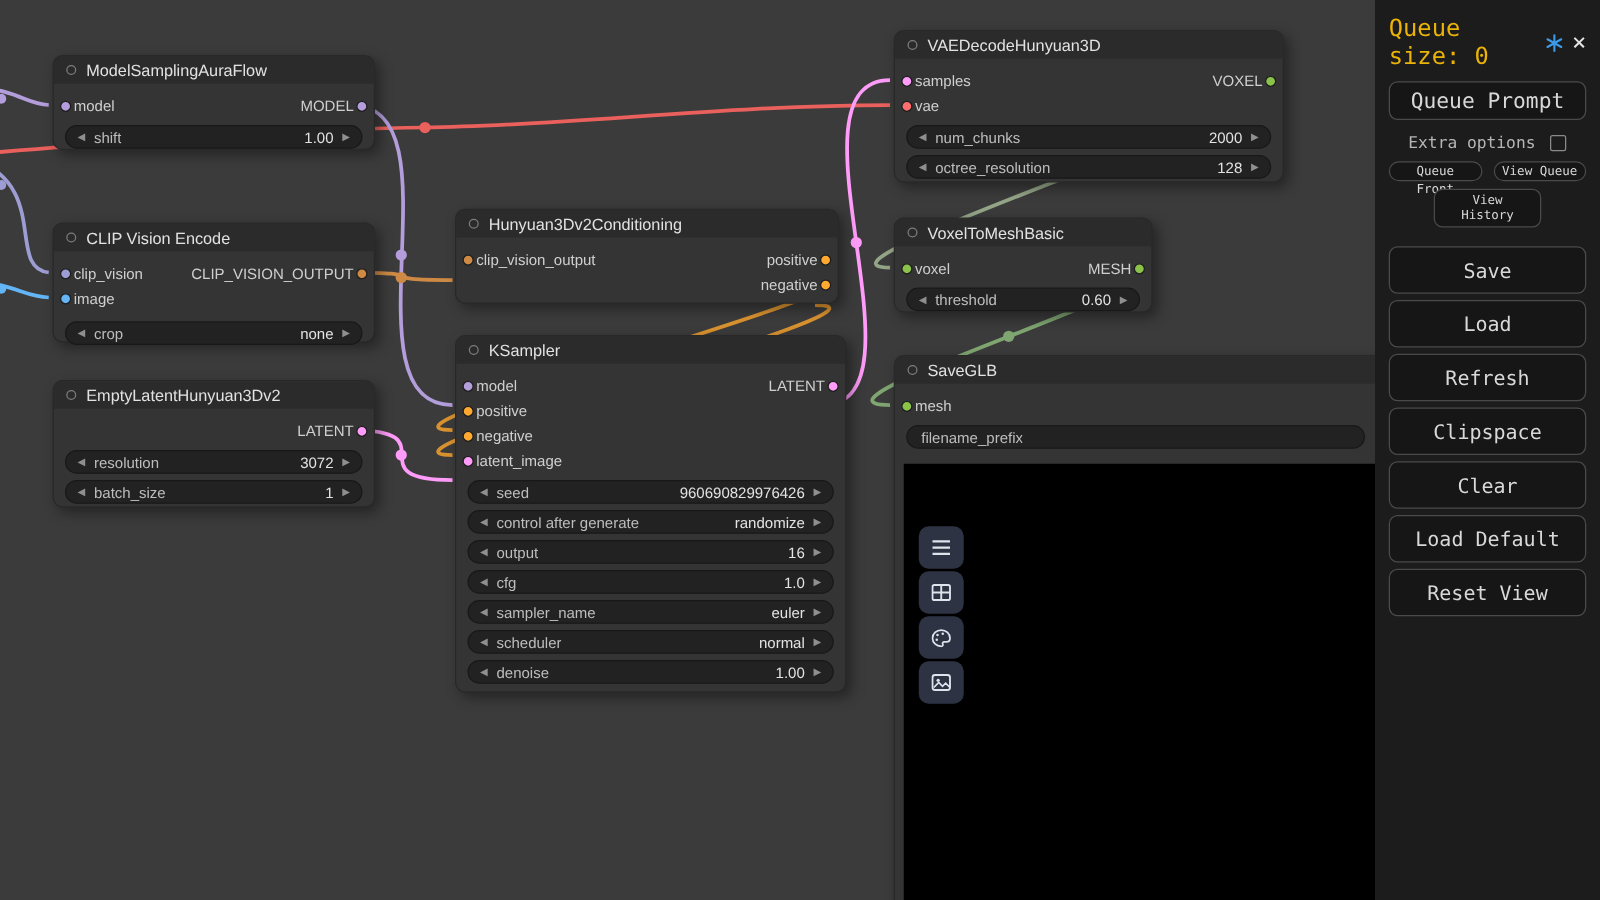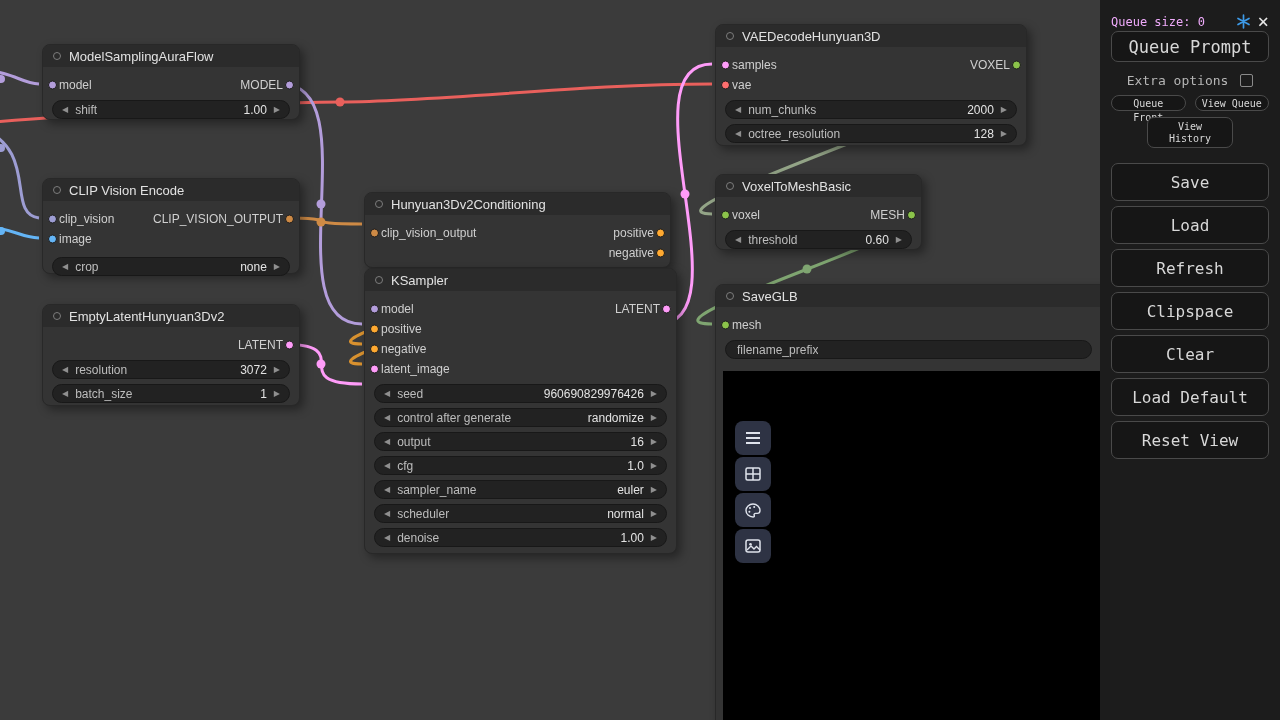--- a/index.html
+++ b/index.html
@@ -30,25 +30,25 @@
   .wvalue{margin-left:auto;margin-right:7px;color:#e3e3e3;}
   
   .viewport{position:absolute;left:7px;right:0;top:86px;bottom:0;background:#000;}
   .vtoolbar{position:absolute;left:12px;top:50px;display:flex;flex-direction:column;gap:2px;}
   .vbtn{width:36px;height:34px;background:#2e3344;border-radius:8px;display:flex;align-items:center;
     justify-content:center;}
   
   .sidebar{position:absolute;top:0;right:0;width:180px;height:720px;z-index:3;background:#1c1c1c;
     font-family:"DejaVu Sans Mono",monospace;box-sizing:border-box;padding:10px 11px;color:#d8d8d8;}
   .qrow{display:flex;align-items:center;gap:7px;margin-top:2px;}
-  .qsize{flex:1;font-size:12px;color:#f0abfc;}
+  .qsize{flex:1;font-size:19px;color:#eab308;}
   .closex{font-size:19px;color:#e6e6e6;line-height:1;cursor:pointer;}
   .btn{display:block;width:100%;background:#161616;border:1px solid #4a4a4a;border-radius:7px;
     color:#d8d8d8;font-family:inherit;text-align:center;box-sizing:border-box;cursor:pointer;}
-  .btn-qp{height:31px;font-size:17px;line-height:29px;}
+  .btn-qp{height:31px;font-size:17px;line-height:29px;margin-top:9px;}
   .extra{display:flex;align-items:center;justify-content:center;gap:12px;margin-top:11px;
     font-size:13px;color:#b5b5b5;}
   .chk{width:11px;height:11px;border:1px solid #8a8a8a;border-radius:2px;background:transparent;}
   .smallrow{display:flex;gap:9px;margin-top:7px;}
   .btn-sm{height:16px;font-size:10px;line-height:14px;border-radius:8px;flex:1;}
   .vh-wrap{display:flex;justify-content:center;margin-top:6px;}
   .btn-vh{width:86px;height:31px;font-size:10px;line-height:1.25;padding-top:2px;}
   .mainbtns{margin-top:15px;}
   .btn-main{height:38px;font-size:16px;line-height:27px;margin-bottom:5px;}
 </style>
@@ -158,21 +158,21 @@
       </div>
       <div class="widget">
         <span class="warr">◀</span>
         <span class="wlabel">batch_size</span>
         <span class="wvalue">1</span>
         <span class="warr">▶</span>
       </div>
     </div>
   </div>
 
-  <div class="node" style="left:352px;top:192px;width:307px;height:76px">
+  <div class="node" style="left:352px;top:167px;width:307px;height:76px">
     <div class="ntitle">
       <span class="sdot"></span>
       <span>Hunyuan3Dv2Conditioning</span>
     </div>
     <div class="nbody">
       <div class="row">
         <i class="dot l dot-clipout"></i>
         <span>clip_vision_output</span>
         <span>positive</span>
         <i class="dot r dot-cond"></i>

